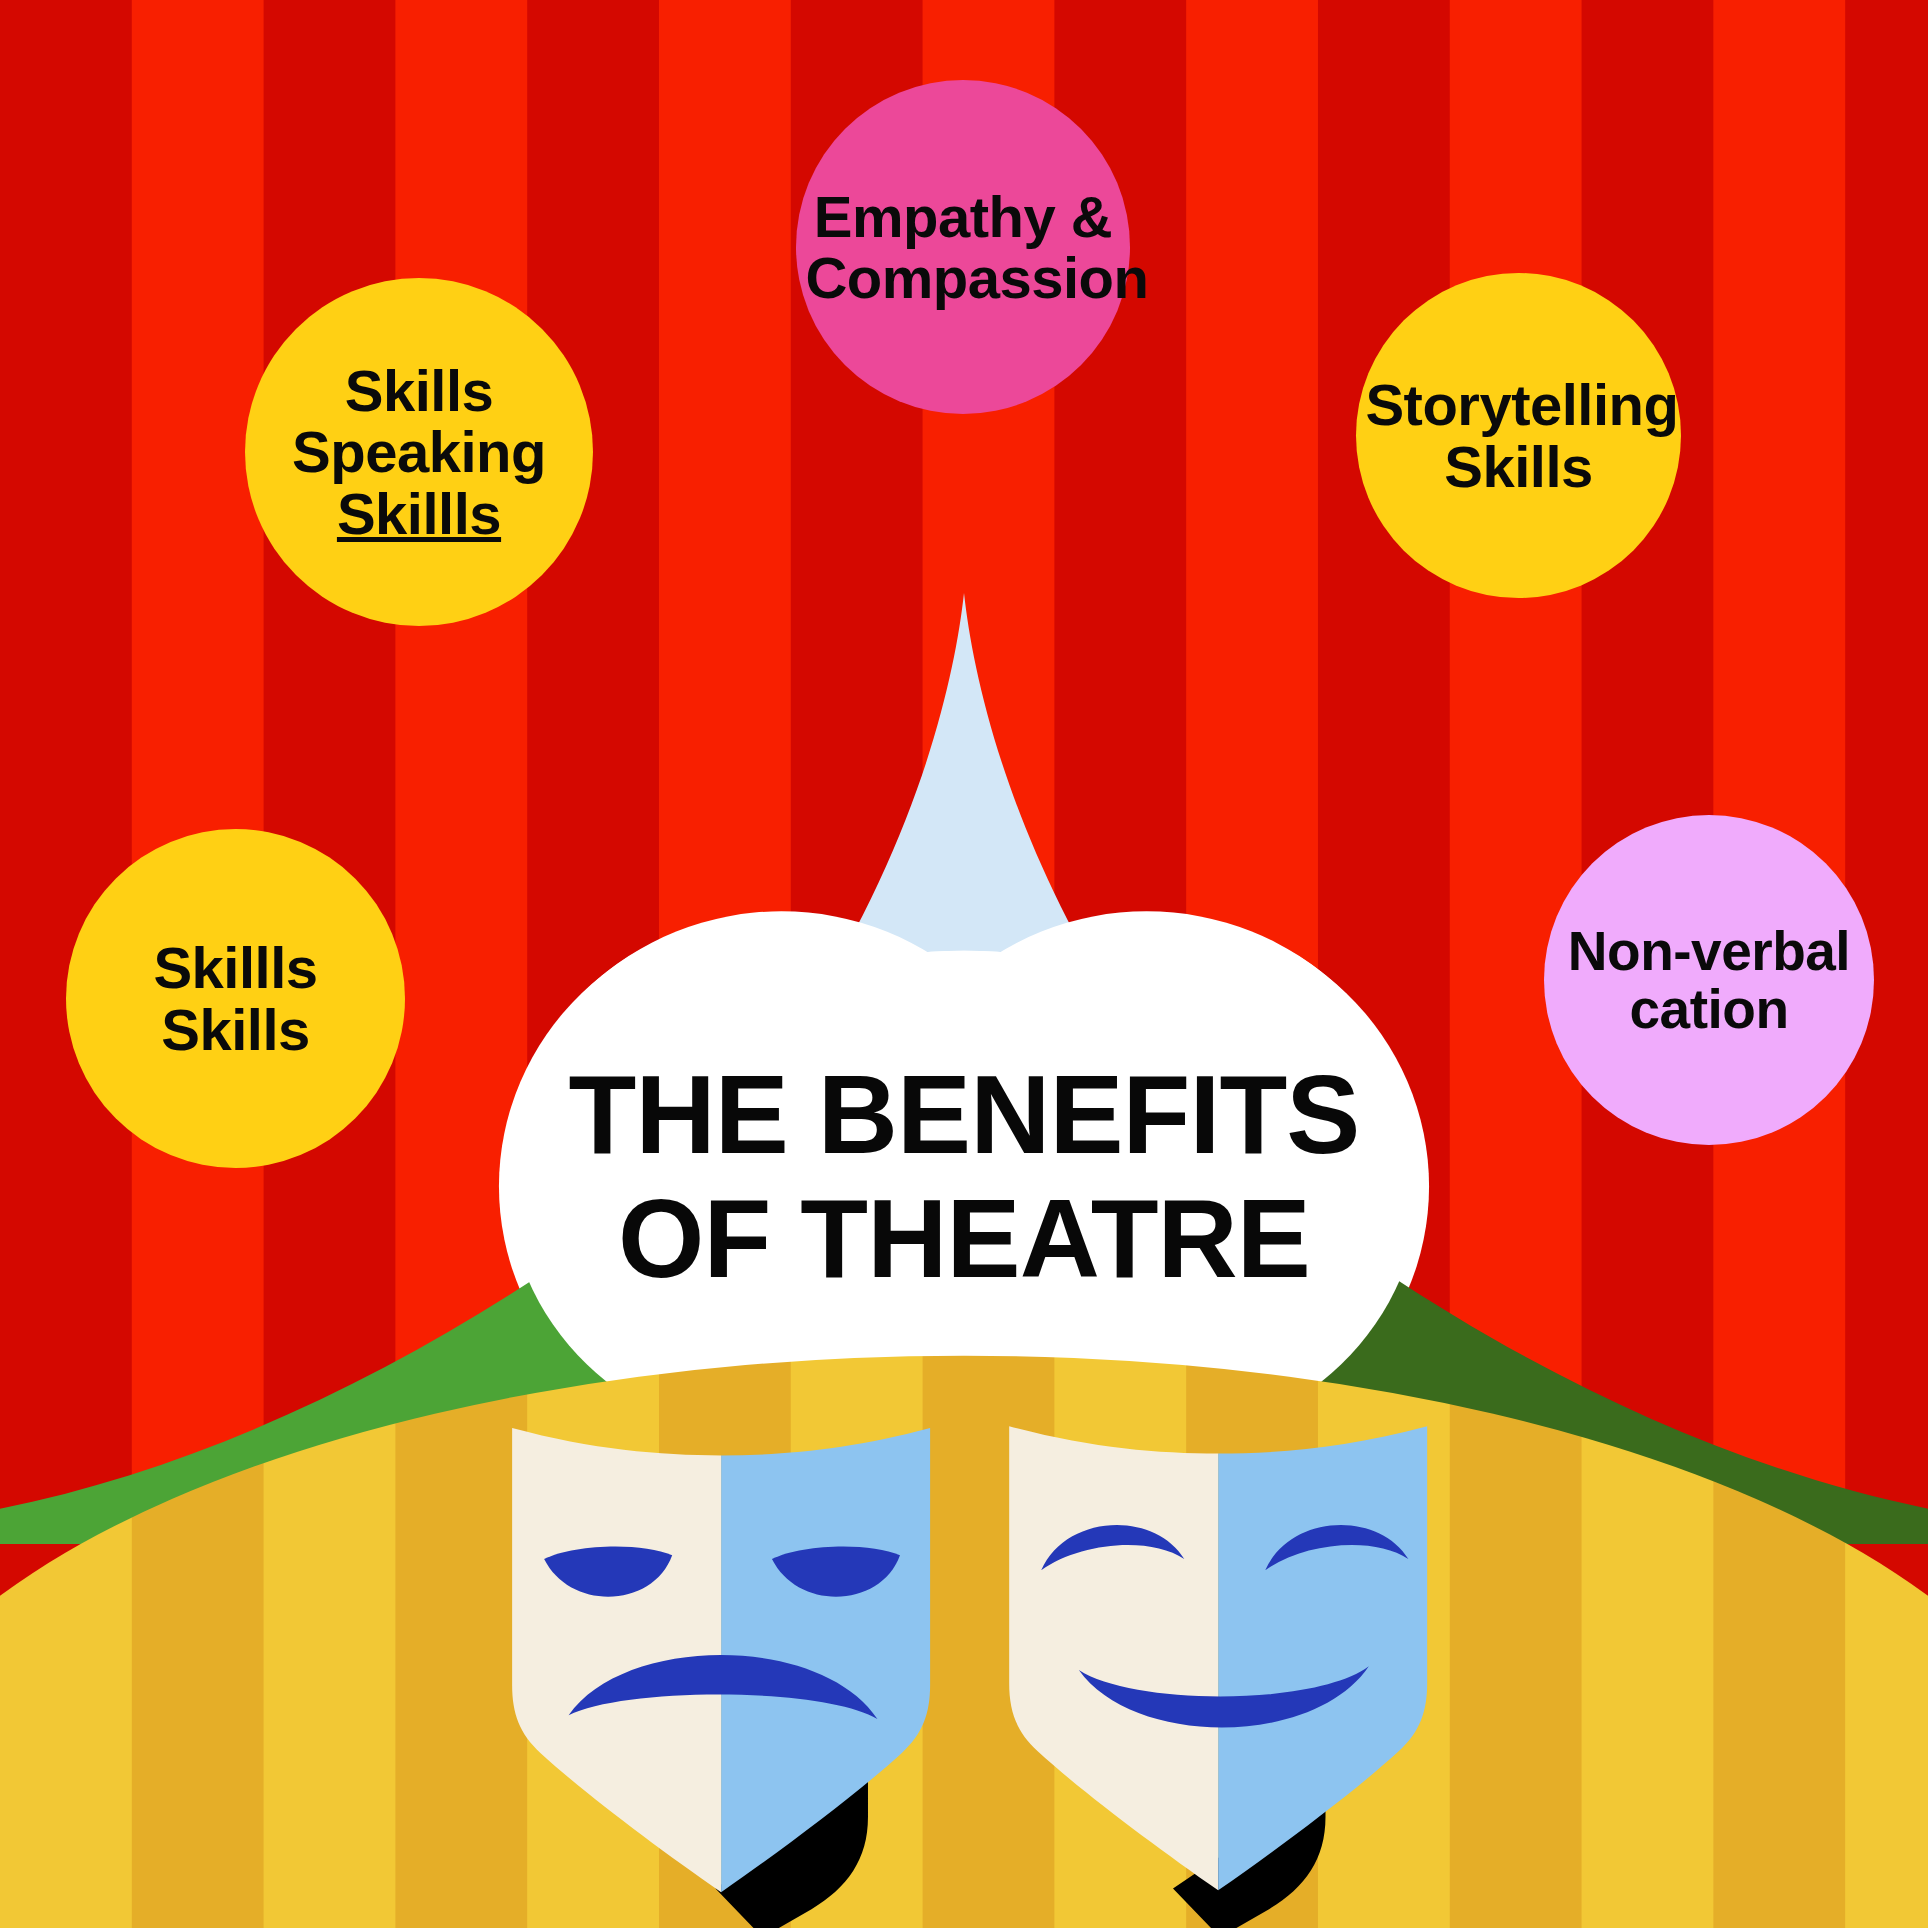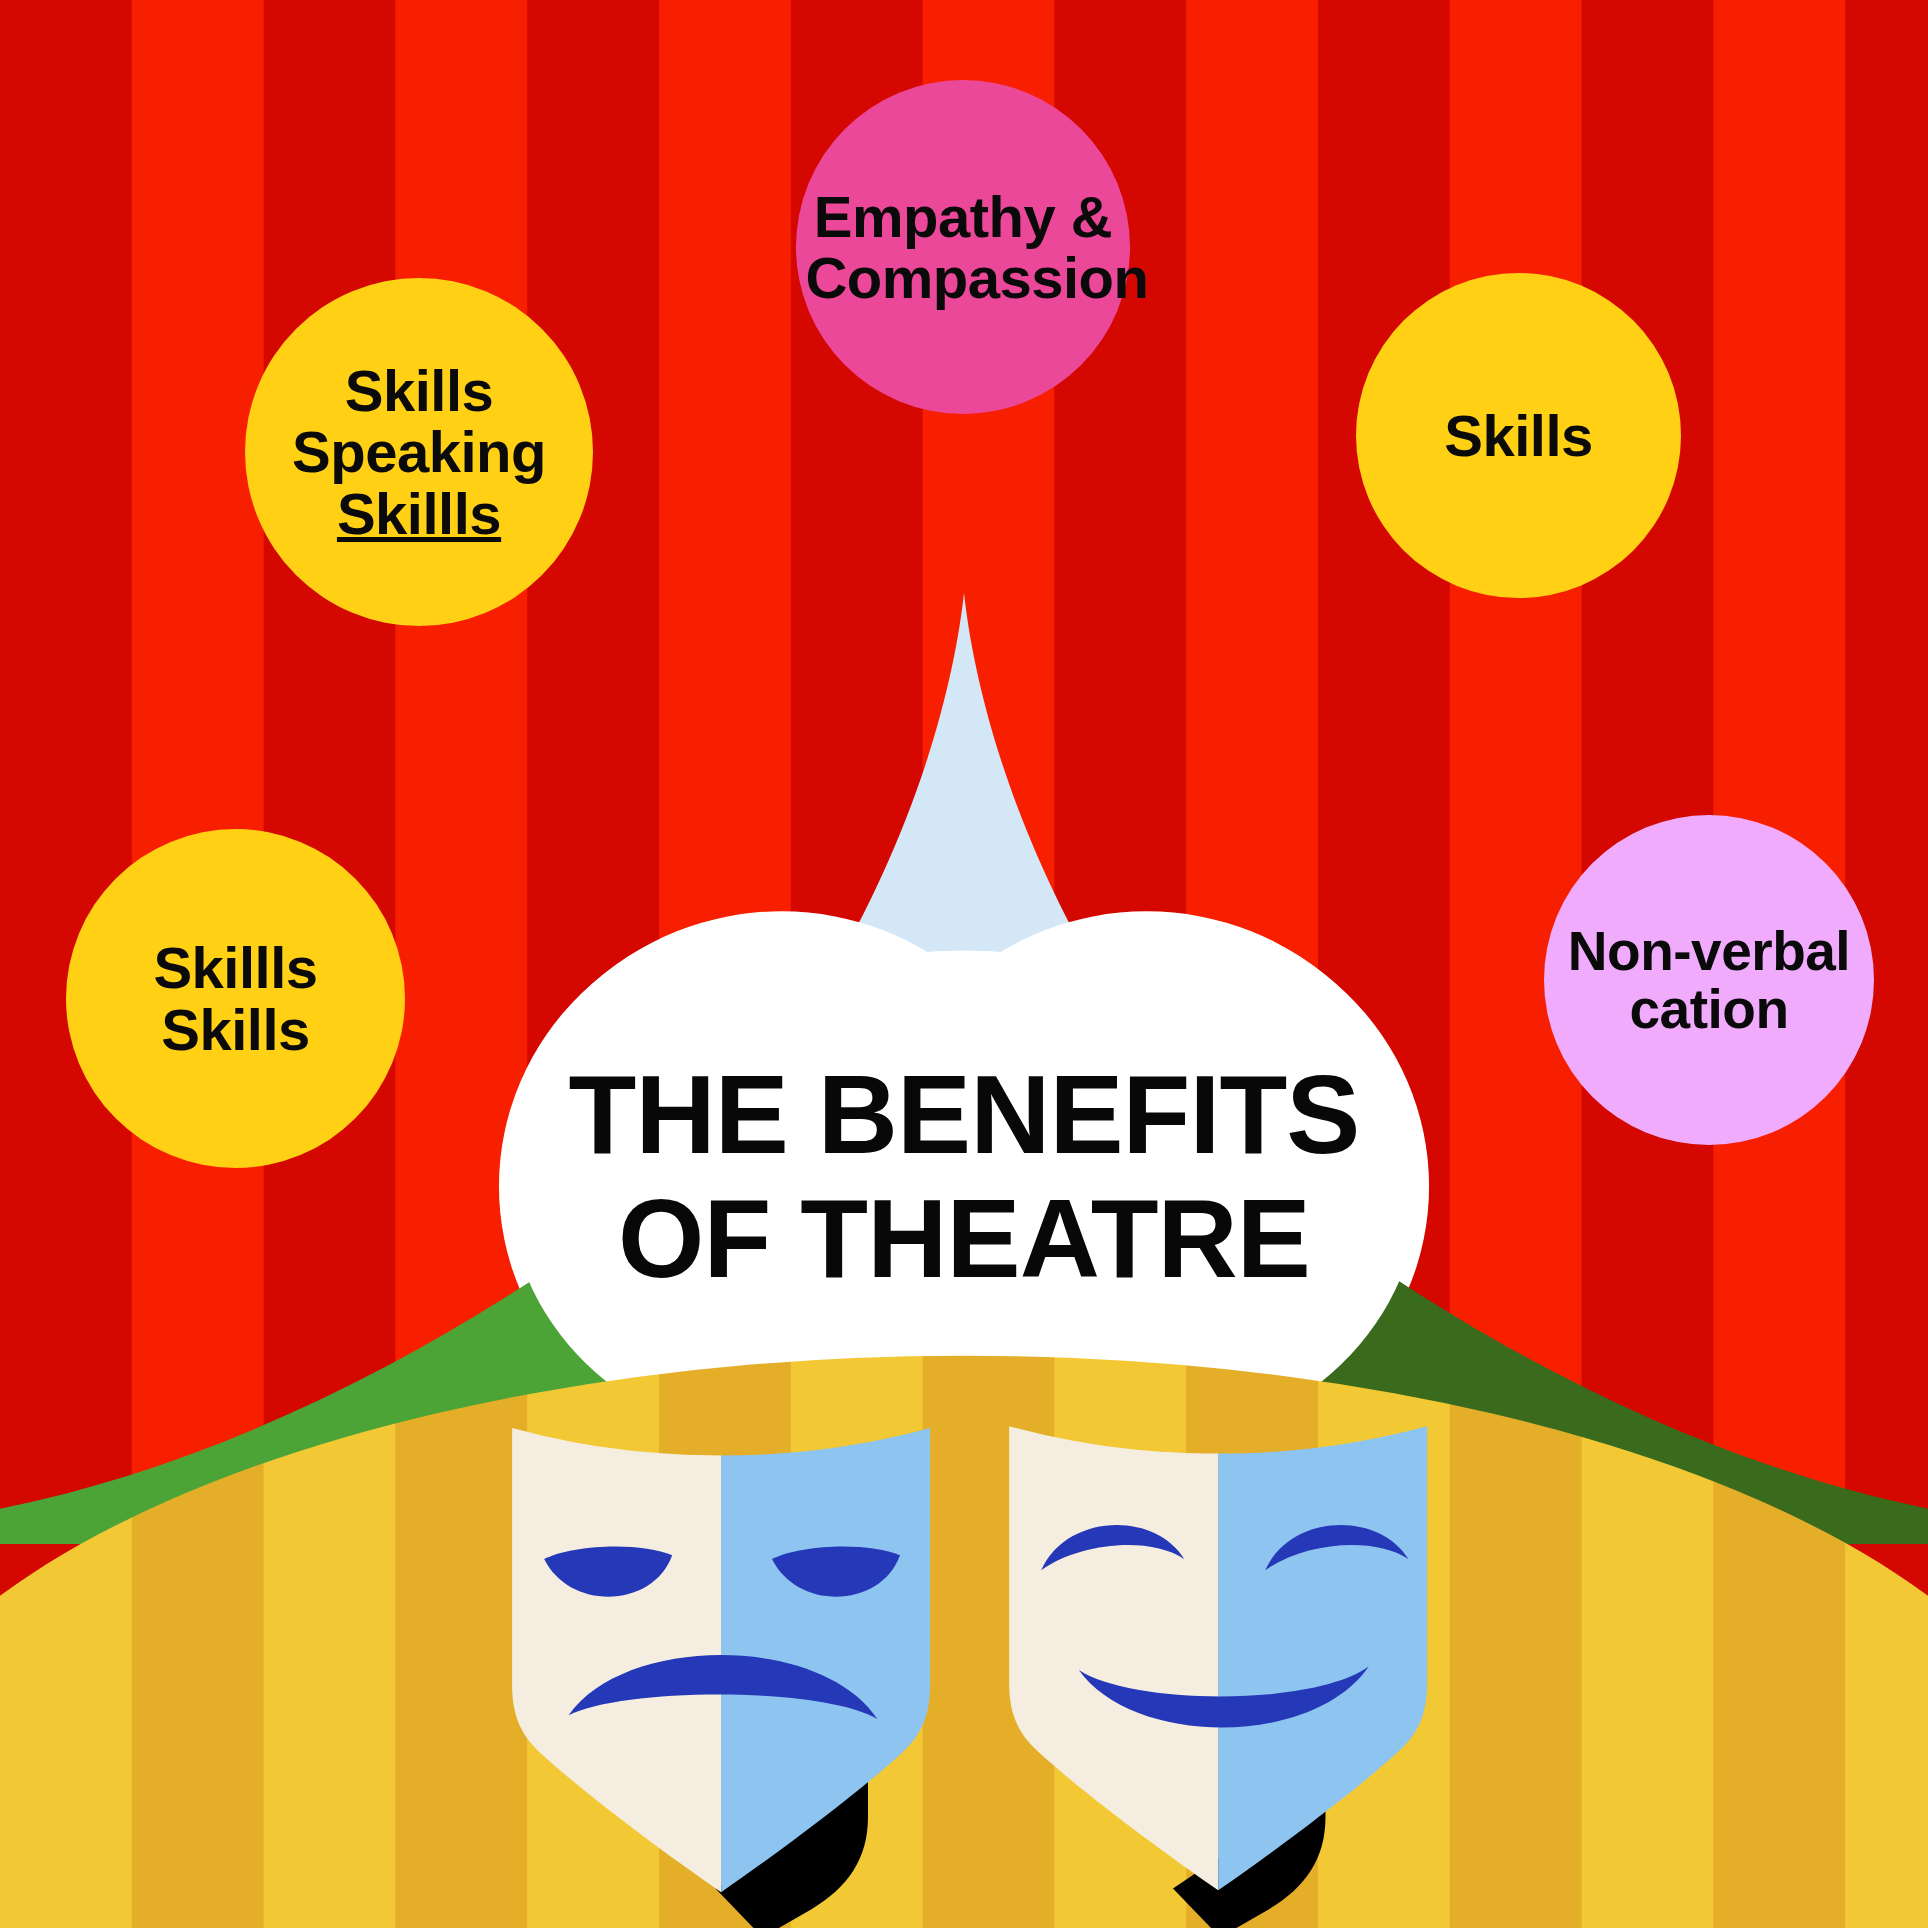--- a/index.html
+++ b/index.html
@@ -194,20 +194,21 @@
 
   <div class="bubble" id="bubble-empathy" style="background:#ec4899;">
     <span>
       <span style="display: block;">Empathy &amp;</span>
       <span style="display: block;">Compassion</span>
     </span>
   </div>
 
   <div class="bubble" id="bubble-storytelling" style="background:#FFD014;">
     <span>
+      <span style="display: block;">Storytelling</span>
       <span style="display: block;">Skills</span>
     </span>
   </div>
 
   <div class="bubble" id="bubble-improv" style="background:#FFD014;">
     <span>
       <span style="display: block;">Skillls</span>
       <span style="display: block;">Skills</span>
     </span>
   </div>

